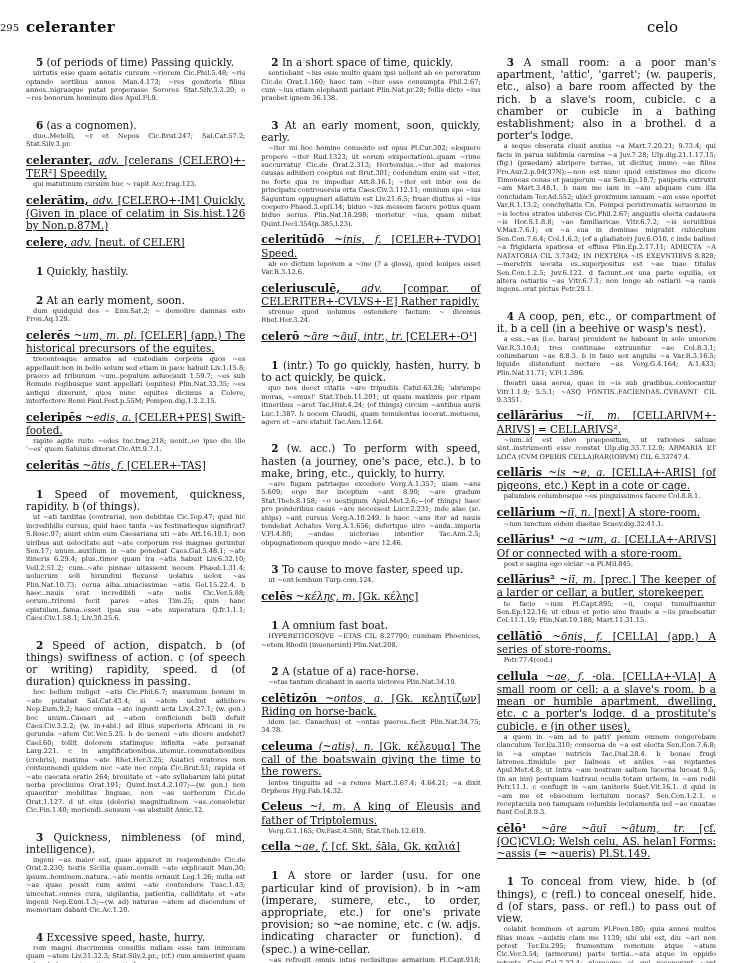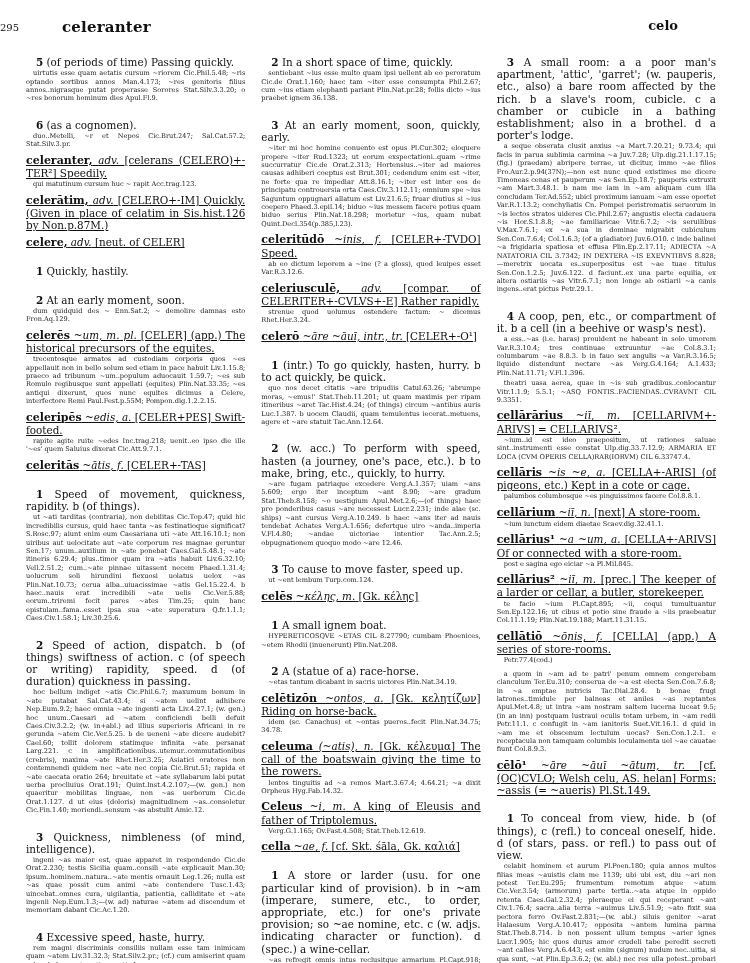--- a/index.html
+++ b/index.html
@@ -5,29 +5,29 @@
   html, body { margin: 0; padding: 0; background: #ffffff; }
   body {
     width: 750px; height: 963px; overflow: hidden; position: relative;
     font-family: "DejaVu Serif", "Liberation Serif", serif; color: #111;
   }
   .running-head {
     position: absolute; top: 0; left: 0; width: 750px; height: 40px;
   }
   .rh-left {
     position: absolute; left: 26px; top: 18px;
-    font-weight: bold; font-size: 15px; letter-spacing: 0.2px; margin-left: 36px;
+    font-weight: bold; font-size: 15px; letter-spacing: 0.2px;
   }
   .rh-center {
     position: absolute; left: 0; width: 750px; top: 22px; text-align: left;
     font-size: 10px;
   }
   .rh-right {
     position: absolute; right: 72px; top: 18px;
-    font-weight: bold; font-size: 13px;
+    font-weight: normal; font-size: 15px;
   }
   .columns {
     position: absolute; top: 40px; left: 26px; width: 690px;
     display: flex; gap: 16px;
   }
   .col { width: 221px; overflow: hidden; }
   .entry { margin: 0 0 5px 0; }
   .head {
     font-size: 10.4px; line-height: 12.2px; text-align: justify; margin: 0; text-decoration: underline;
   }
@@ -117,21 +117,21 @@
         <p class="head"><span class="hw">celerō</span> <span class="gram">~āre ~āuī, intr., tr.</span> <span>[CELER+-O¹]</span></p>
         <p class="sense"><span class="num">1</span> <span>(intr.) To go quickly, hasten, hurry. b to act quickly, be quick.</span></p>
         <p class="cit">quo nos decet citatis ~are tripudiis Catul.63.26; 'abrumpe moras, ~emus!' Stat.Theb.11.201; ut quam maximis per ripam itineribus ~aret Tac.Hist.4.24; (of things) circum ~antibus auris Luc.1.387. b uocem Claudii, quam temulentus iecerat..metuens, agere et ~are statuit Tac.Ann.12.64.</p>
         <p class="sense"><span class="num">2</span> <span>(w. acc.) To perform with speed, hasten (a journey, one's pace, etc.). b to make, bring, etc., quickly, to hurry.</span></p>
         <p class="cit">~are fugam patriaque excedere Verg.A.1.357; uiam ~ans 5.609; ergo iter inceptum ~ant 8.90; ~are gradum Stat.Theb.8.158; ~o uestigium Apul.Met.2.6;—(of things) haec pro ponderibus casus ~are necessest Lucr.2.231; inde alae (sc. ships) ~ant cursus Verg.A.10.249. b haec ~ans iter ad nauis tendebat Achates Verg.A.1.656; defertque uiro ~anda..imperia V.Fl.4.80; ~andae uictoriae intentior Tac.Ann.2.5; obpugnationem quoquo modo ~are 12.46.</p>
         <p class="sense"><span class="num">3</span> <span>To cause to move faster, speed up.</span></p>
         <p class="cit">ut ~ent lembum Turp.com.124.</p>
       </div>
       <div class="entry">
         <p class="head"><span class="hw">celēs</span> <span class="gram">~κέλης, m.</span> <span>[Gk. κέλης]</span></p>
-        <p class="sense"><span class="num">1</span> <span>A small ignem boat.</span></p>
+        <p class="sense"><span class="num">1</span> <span>A omnium fast boat.</span></p>
         <p class="cit">HYPERETICOSQVE ~ETAS CIL 8.27790; cumbam Phoenices, ~etem Rhodii (inuenerunt) Plin.Nat.208.</p>
         <p class="sense"><span class="num">2</span> <span>A (statue of a) race-horse.</span></p>
         <p class="cit">~etas tantum dicabant in sacris uictores Plin.Nat.34.19.</p>
       </div>
       <div class="entry">
         <p class="head"><span class="hw">celētizōn</span> <span class="gram">~ontos, a.</span> <span>[Gk. κελητίζων] Riding on horse-back.</span></p>
         <p class="cit">idem (sc. Canachus) et ~ontas pueros..fecit Plin.Nat.34.75; 34.78.</p>
       </div>
       <div class="entry">
         <p class="head"><span class="hw">celeuma</span> <span class="gram">(~atis), n.</span> <span>[Gk. κέλευμα] The call of the boatswain giving the time to the rowers.</span></p>
@@ -173,20 +173,21 @@
       </div>
       <div class="entry">
         <p class="head"><span class="hw">cellārius²</span> <span class="gram">~iī, m.</span> <span>[prec.] The keeper of a larder or cellar, a butler, storekeeper.</span></p>
         <p class="cit">te facio ~ium Pl.Capt.895; ~ii, coqui tumultuantur Sen.Ep.122.16; ut cibus et potio sine fraude a ~iis praebeatur Col.11.1.19; Plin.Nat.19.188; Mart.11.31.15.</p>
       </div>
       <div class="entry">
         <p class="head"><span class="hw">cellātiō</span> <span class="gram">~ōnis, f.</span> <span>[CELLA] (app.) A series of store-rooms.</span></p>
         <p class="cit">Petr.77.4(cod.)</p>
       </div>
       <div class="entry">
+        <p class="head"><span class="hw">cellula</span> <span class="gram">~ae, f.</span> <span>-ola. [CELLA+-VLA] A small room or cell: a a slave's room. b a mean or humble apartment, dwelling, etc. c a porter's lodge. d a prostitute's cubicle. e (in other uses).</span></p>
         <p class="cit">a quom in ~am ad te patri' penum omnem congerebam clanculum Ter.Eu.310; conserua de ~a est electa Sen.Con.7.6.8; in ~a emptae nutricis Tac.Dial.28.4. b bonae frugi latrones..timidule per balneas et aniles ~as reptantes Apul.Met.4.8; ut intra ~am nostram saltem lucerna luceat 9.5; (in an inn) postquam lustraui oculis totam urbem, in ~am redii Petr.11.1. c confugit in ~am ianitoris Suet.Vit.16.1. d quid in ~am me et obscenum lectulum uocas? Sen.Con.1.2.1. e receptacula non tamquam columbis loculamenta uel ~ae cauatae fiunt Col.8.9.3.</p>
       </div>
       <div class="entry">
         <p class="head"><span class="hw">cēlō¹</span> <span class="gram">~āre ~āuī ~ātum, tr.</span> <span>[cf. (OC)CVLO; Welsh celu, AS. helan] Forms: ~assis (= ~aueris) Pl.St.149.</span></p>
         <p class="sense"><span class="num">1</span> <span>To conceal from view, hide. b (of things), c (refl.) to conceal oneself, hide. d (of stars, pass. or refl.) to pass out of view.</span></p>
         <p class="cit">celabit hominem et aurum Pl.Poen.180; quia annos multos filias meas ~auistis clam me 1139; ubi ubi est, diu ~ari non potest Ter.Eu.295; frumentum remotum atque ~atum Cic.Ver.3.54; (armorum) parte tertia..~ata atque in oppido retenta Caes.Gal.2.32.4; pleraeque ei qui receperant ~ant Civ.1.76.4; sacra..alia terra ~auimus Liv.5.51.9; ~ato fixit sua pectora ferro Ov.Fast.2.831;—(w. abl.) siluis genitor ~arat Halaesum Verg.A.10.417; opposita ~antem lumina parma Stat.Theb.8.714. b non possent ullum tempus ~arier ignes Lucr.1.905; hic quos durus amor crudeli tabe peredit secreti ~ant calles Verg.A.6.443; est enim (signum) nudum nec..uitia, si qua sunt, ~at Plin.Ep.3.6.2; (w. abl.) nec res ulla potest..probari corpore inane suo ~are Lucr.1.514;—(w. preps.) quod..e nobis grauida ~atur in aluo Ov.Ep.6.61; quae lento ~ant sub cortice granum Punica Met.10.736. c ab omni dissidet turba procul ~atque seruet Sen.Oed.621; quid ergo si inuicem se celauerunt? Ulp.dig.47.2.36.3; (w. abl.) nec se ~are tenebris amplius..potuit Verg.A.9.425;—(w. ab) quo se a domino celaret Ulp.dig.21.1.17. d satis est si se non omnia ~ant Man.1.468;—(by setting) viii Id. Apr. Vergiliae uespere ~antur Col.11.2.34; xiiii Kal. Mai. Suculae se uespere ~ant 11.2.36.</p>
       </div>
     </div>
 </div>
 

